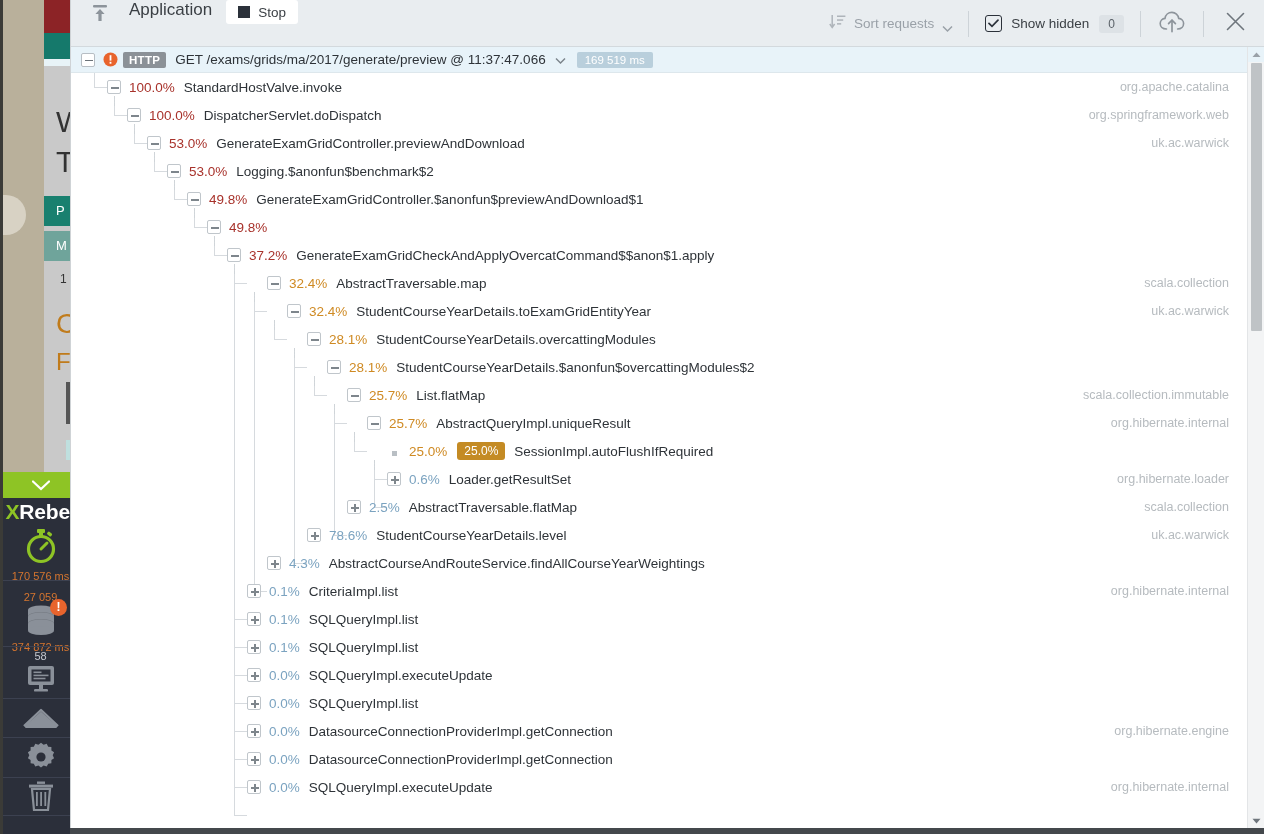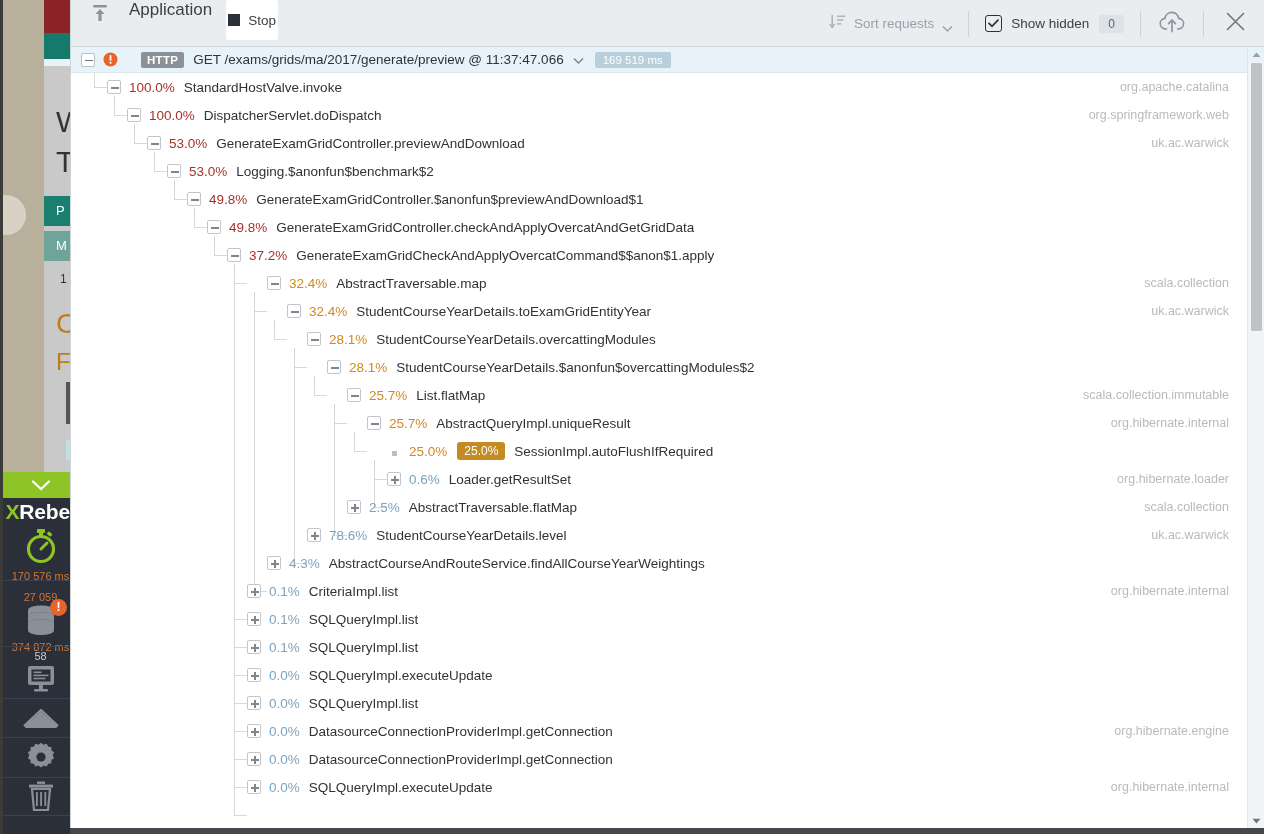--- a/index.html
+++ b/index.html
@@ -54,22 +54,22 @@
   .panel { position: absolute; left: 70px; top: 0; width: 1194px; height: 834px;
            background: #ffffff; border-left: 1px solid #cfd3d6; }
 
   .panel-head { position: relative; height: 47px; background: #e9edf0;
                 border-bottom: 1px solid #d3d9dd; display: flex; align-items: flex-start; }
 
   .head-upload-icon { margin-left: 16px; width: 26px; height: 26px;
                       display: flex; align-items: center; justify-content: center; cursor: pointer; }
   .head-title { margin-left: 16px; font-size: 17px; color: #3a3f44; }
 
-  .stop-btn { margin-left: 14px; height: 40px; background: #ffffff; border-radius: 3px;
-              display: flex; align-items: center; padding: 0 2px; cursor: pointer; }
+  .stop-btn { margin-left: 14px; height: 24px; background: #ffffff; border-radius: 3px;
+              display: flex; align-items: center; padding: 0 12px; cursor: pointer; }
   .stop-square { width: 12px; height: 12px; background: #2b313a; margin-right: 8px; }
   .stop-label { font-size: 13.5px; color: #3a3f44; }
 
   .head-right { margin-left: auto; display: flex; align-items: center; height: 47px; }
   .hr-group { display: flex; align-items: center; padding: 0 16px; height: 26px; }
   .hr-sep { width: 1px; height: 26px; background: #cdd3d8; }
   .sort-label { font-size: 13.5px; color: #9aa1a8; margin: 0 8px; }
   .chev-down { width: 10px; height: 10px; }
   .chk { width: 17px; height: 17px; border: 1.6px solid #2b313a; border-radius: 3px;
          display: flex; align-items: center; justify-content: center; margin-right: 9px; }
@@ -79,21 +79,21 @@
   .icon-btn { width: 30px; height: 30px; display: flex; align-items: center;
               justify-content: center; cursor: pointer; }
 
   
   .req-bar { position: relative; height: 26px; background: #e8f3f9;
              border-bottom: 1px solid #dde7ec; display: flex; align-items: center; padding-left: 10px; }
   .sq-toggle { width: 14px; height: 14px; border: 1px solid #b7bec4; border-radius: 2px;
                background: #fff; position: relative; flex: 0 0 auto; cursor: pointer; }
   .sq-toggle::before { content: ""; position: absolute; left: 3px; top: 6px; width: 8px; height: 1.5px; background: #6b7278; }
   .err-icon { margin-left: 8px; width: 15px; height: 15px; flex: 0 0 auto; }
-  .http-tag { margin-left: 23px; background: #8b9197; color: #ffffff; font-size: 11.5px;
+  .http-tag { margin-left: 5px; background: #8b9197; color: #ffffff; font-size: 11.5px;
               font-weight: bold; padding: 2px 6px; border-radius: 2px; letter-spacing: 0.3px; }
   .req-text { margin-left: 9px; font-size: 13.5px; color: #2e3338; }
   .req-chev { margin-left: 9px; }
   .dur-pill { margin-left: 11px; background: #b9cfdc; color: #ffffff; font-size: 11.5px;
               padding: 2px 8px; border-radius: 2px; }
 
   
   .tree { position: relative; height: 760px; overflow: hidden; background: #fff; }
   .row { position: relative; height: 28px; }
   .row .cell { position: absolute; top: 0; height: 28px; display: flex; align-items: center; }
@@ -463,21 +463,20 @@
             <span class="pct red">49.8%</span>
             <span class="name">GenerateExamGridController.$anonfun$previewAndDownload$1</span>
           </div>
         </div>
         <div class="row">
           <div class="cell" style="left: 136px;">
             <span class="node-box"></span>
           </div>
           <div class="cell" style="left: 158px;">
             <span class="pct red">49.8%</span>
-            <span class="name">GenerateExamGridController.checkAndApplyOvercatAndGetGridData</span>
           </div>
         </div>
         <div class="row">
           <div class="cell" style="left: 156px;">
             <span class="node-box"></span>
           </div>
           <div class="cell" style="left: 178px;">
             <span class="pct red">37.2%</span>
             <span class="name">GenerateExamGridCheckAndApplyOvercatCommand$$anon$1.apply</span>
           </div>

